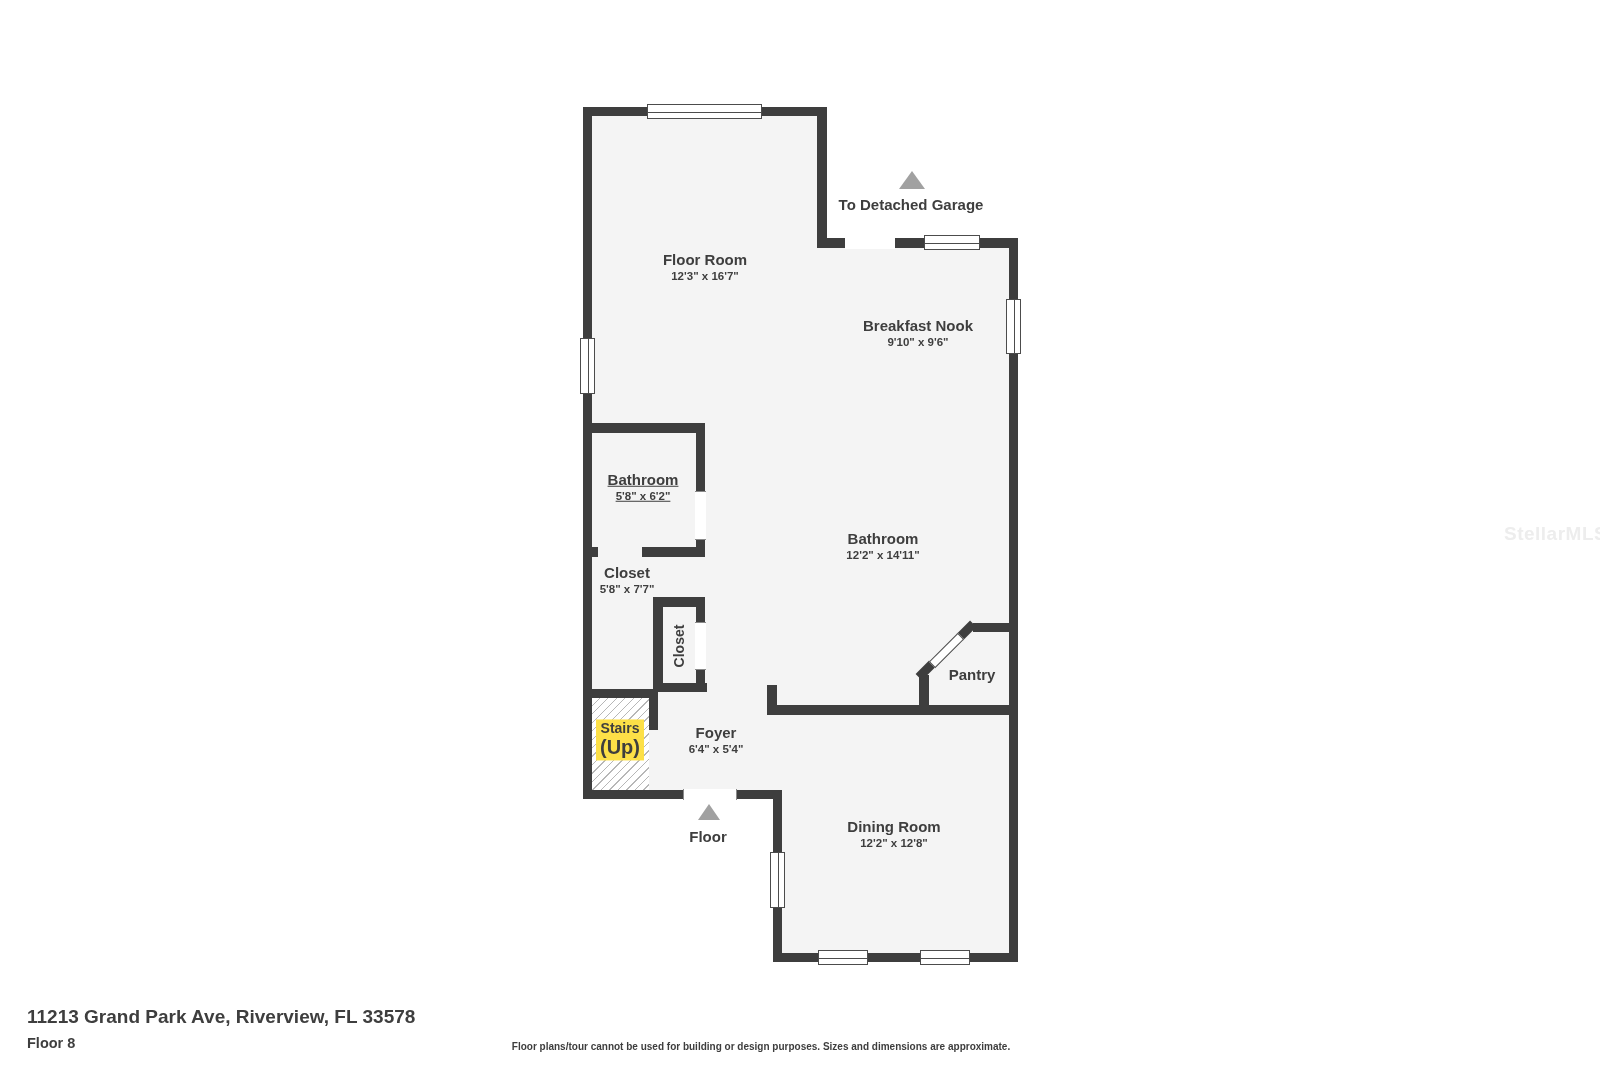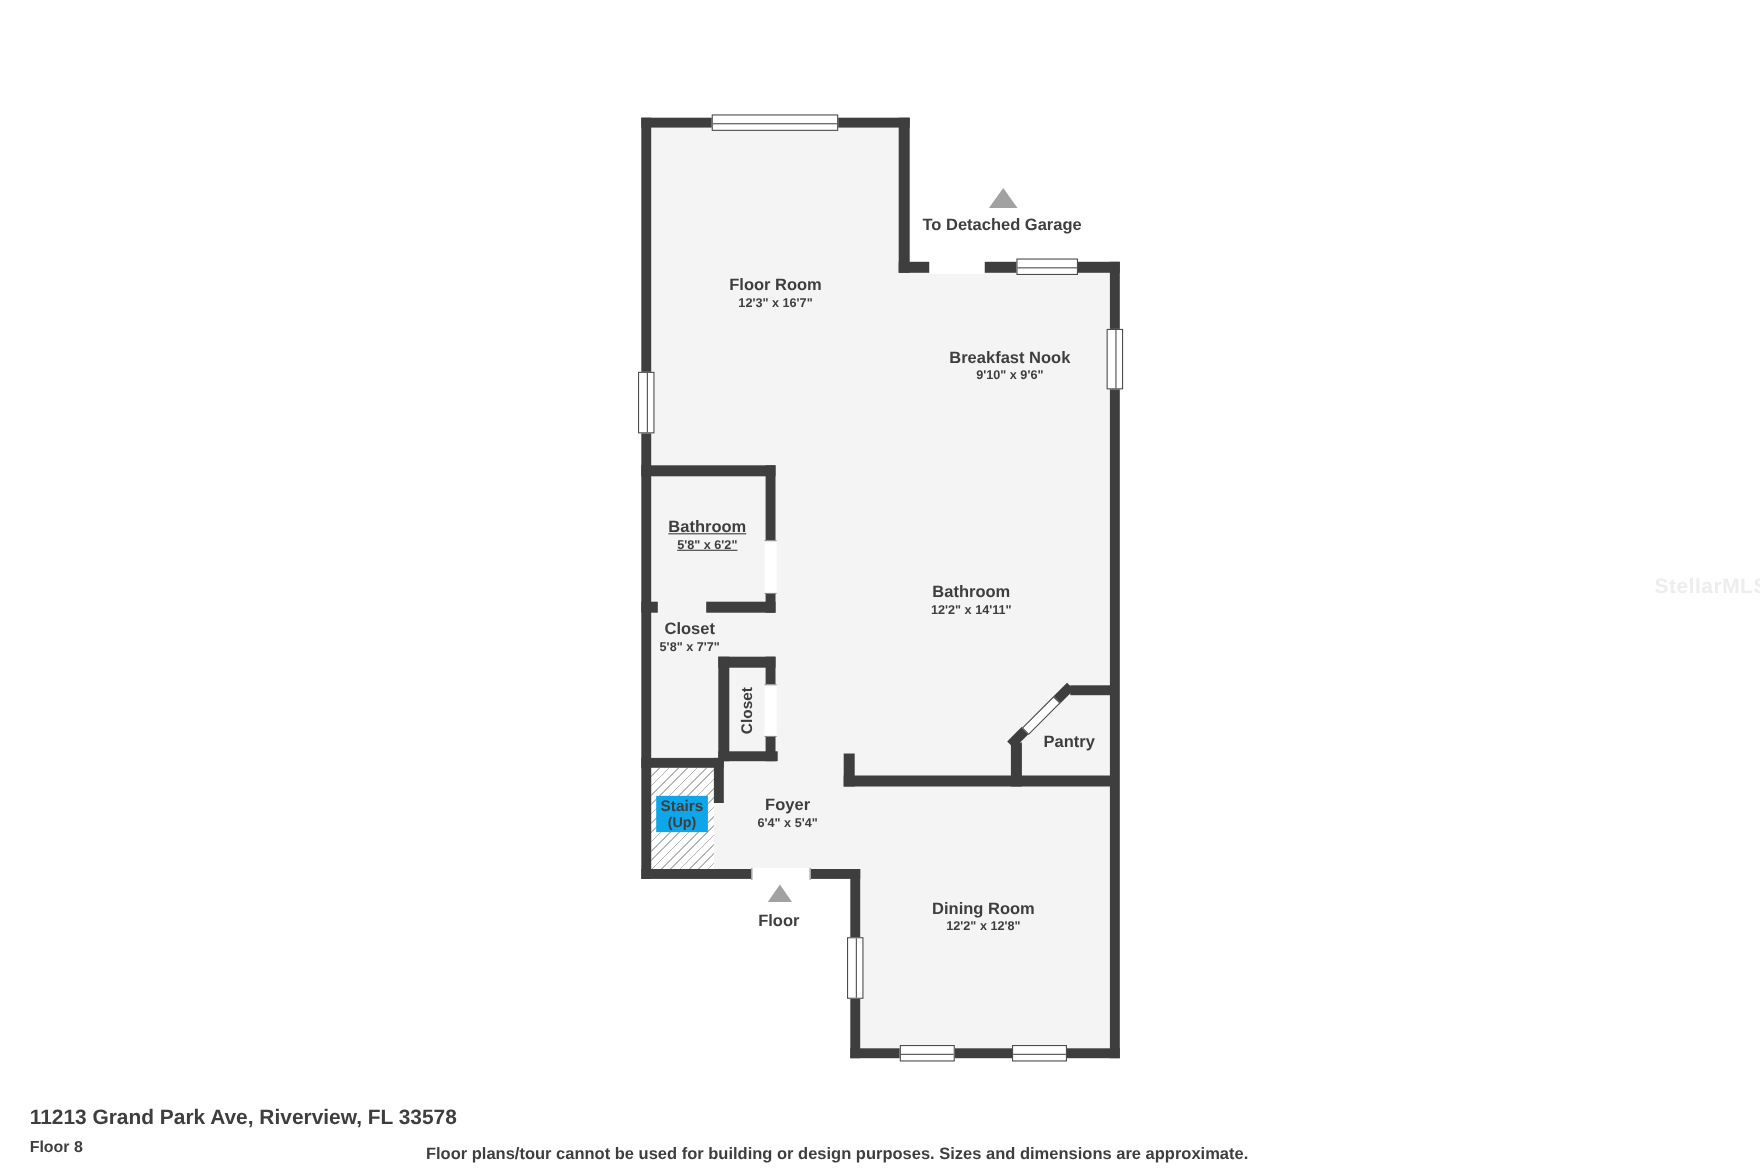--- a/index.html
+++ b/index.html
@@ -17,30 +17,30 @@
   .door{position:absolute;background:#fff;box-sizing:border-box;z-index:4;}
   .door.v{border-top:1px solid #8a8a8a;border-bottom:1px solid #8a8a8a;}
   .door.h{border-left:1px solid #8a8a8a;border-right:1px solid #8a8a8a;}
   .door.diag{border:1px solid #4c4c4c;}
   
   .label{position:absolute;transform:translate(-50%,-50%);text-align:center;
          z-index:5;color:var(--text,#3e3e3e);line-height:1.15;white-space:nowrap;}
   .room-name{font-size:15px;font-weight:700;}
   .room-dims{font-size:11.5px;font-weight:700;margin-top:2px;}
   .label.rot{transform:translate(-50%,-50%) rotate(-90deg);}
-  .label.boxed{background:#0ea5e9;padding:1px 4px;}
+  .label.boxed{background:#fde047;padding:1px 4px;}
   .tri{position:absolute;width:0;height:0;z-index:5;
        border-left:13px solid transparent;border-right:13px solid transparent;
        border-bottom:18px solid var(--triangle,#a1a1a1);transform:translate(-50%,-100%);}
   .tri.small{border-left-width:11px;border-right-width:11px;border-bottom-width:16px;}
   
   .addr{position:absolute;left:27px;top:1006px;font-size:19px;font-weight:700;z-index:6;}
   .floorno{position:absolute;left:27px;top:1035px;font-size:14.5px;font-weight:700;z-index:6;}
   .disclaimer{position:absolute;left:761px;top:1041px;transform:translateX(-50%);
-              font-size:15px;font-weight:700;z-index:6;white-space:nowrap;}
+              font-size:10px;font-weight:700;z-index:6;white-space:nowrap;}
   .watermark{position:absolute;left:1504px;top:523px;font-size:19px;font-weight:700;
              color:var(--watermark,#ededed);letter-spacing:0.5px;z-index:0;}
 </style>
 </head>
 <body>
 
 <div class="stage">
 
   <div class="floor" style="left:592px;top:116px;width:225px;height:674px;"></div>
   <div class="floor" style="left:817px;top:248px;width:192px;height:457px;"></div>
@@ -124,21 +124,21 @@
     <div class="room-dims">12'2" x 12'8"</div>
   </div>
   <div class="label" style="left:972px;top:675px;">
     <div class="room-name">Pantry</div>
   </div>
   <div class="label rot" style="left:679px;top:646px;">
     <div class="room-name" style="font-size:14px;">Closet</div>
   </div>
   <div class="label boxed" style="left:620px;top:740px;">
     <div class="room-name" style="font-size:14px;">Stairs</div>
-    <div class="room-name" style="font-size:13px;">(Up)</div>
+    <div class="room-name" style="font-size:20px;">(Up)</div>
   </div>
 
   <div class="tri" style="left:912px;top:189px;"></div>
   <div class="label" style="left:911px;top:205px;">
     <div class="room-name">To Detached Garage</div>
   </div>
   <div class="tri small" style="left:709px;top:820px;"></div>
   <div class="label" style="left:708px;top:837px;">
     <div class="room-name">Floor</div>
   </div>

